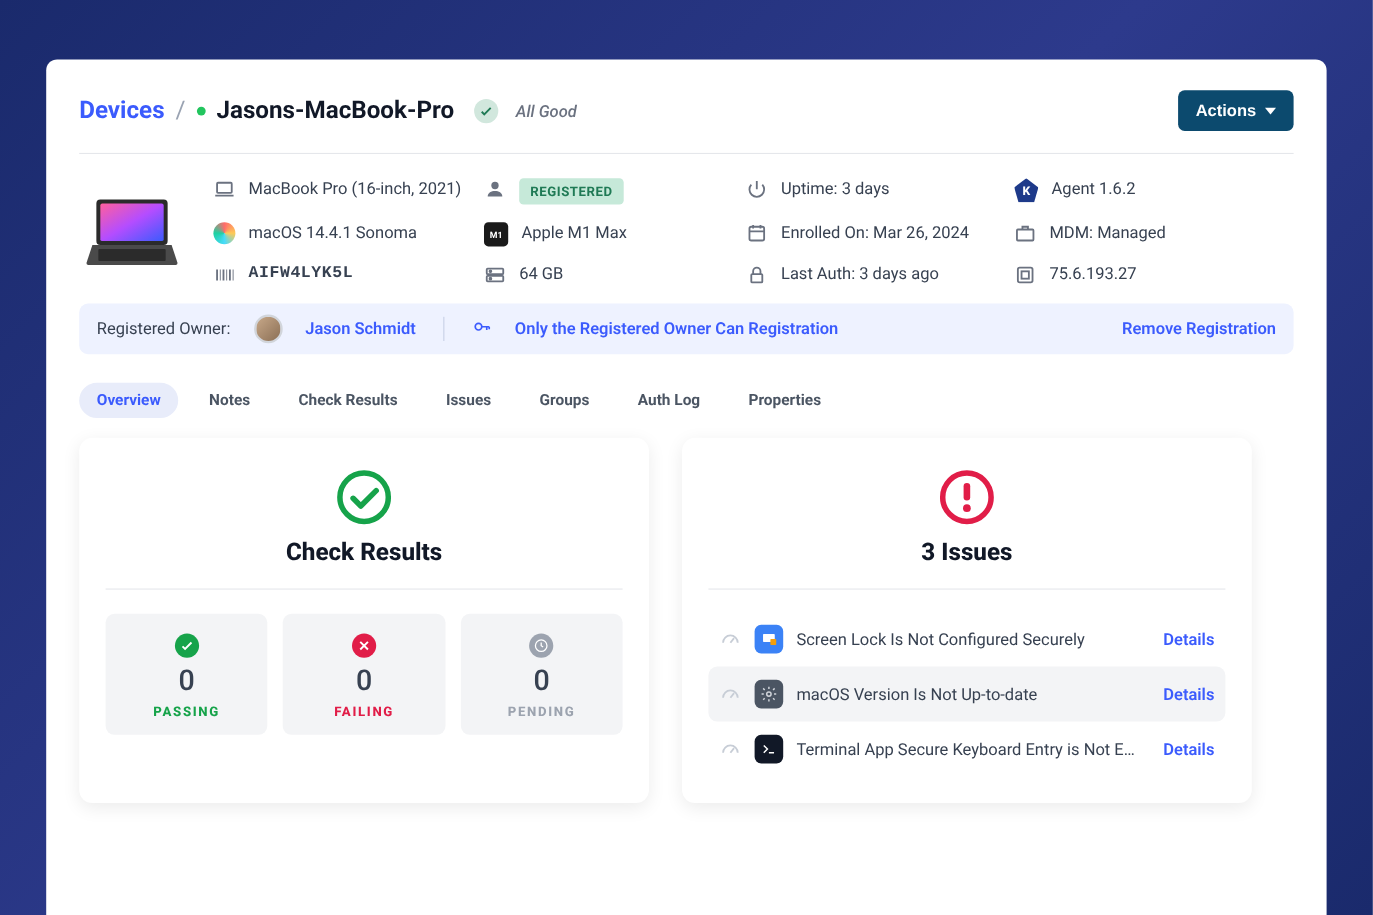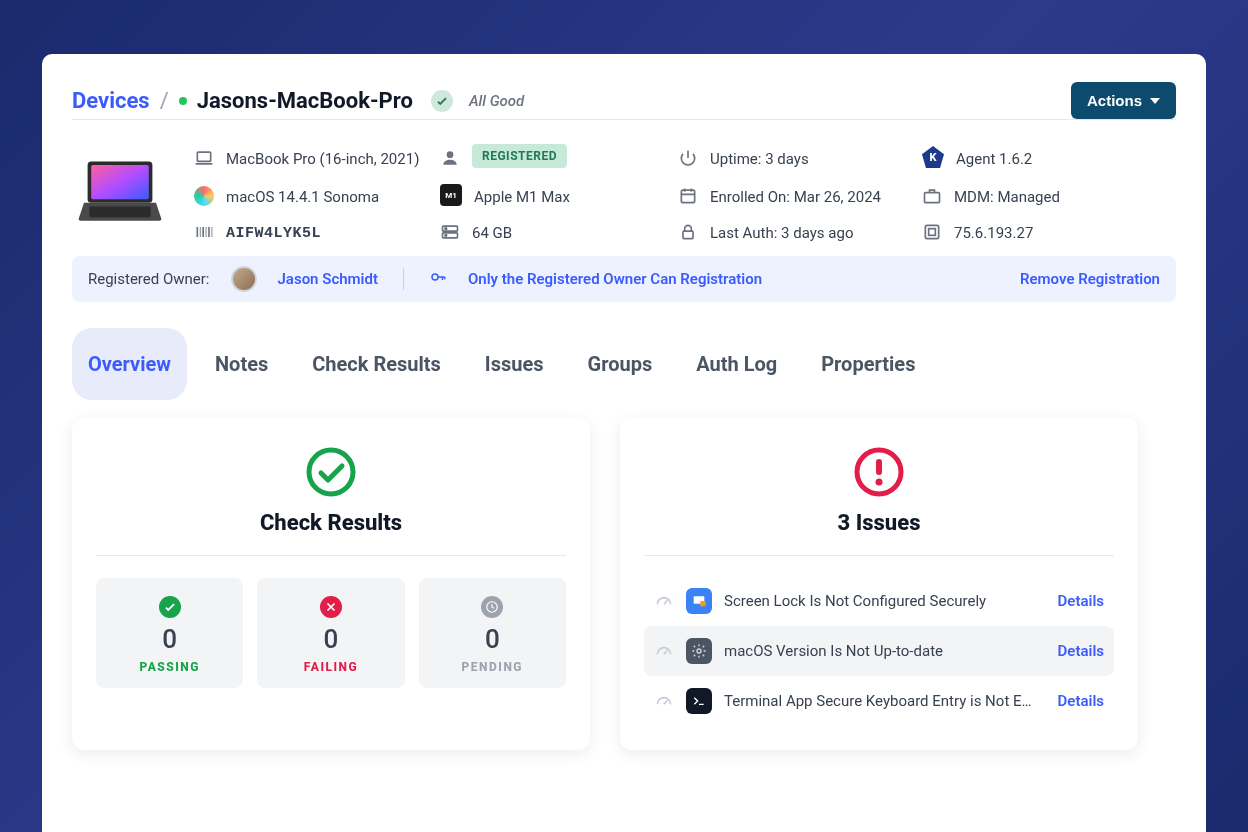--- a/index.html
+++ b/index.html
@@ -15,20 +15,21 @@
   margin: 54px 42px 0 42px;
   border-radius: 10px 10px 0 0;
   padding: 28px 30px 0 30px;
   height: 778px;
   overflow: hidden;
 }
 .header-row {
   display: flex;
   align-items: center;
   justify-content: space-between;
+  padding-bottom: 20px;
   border-bottom: 1px solid #e5e7eb;
 }
 .breadcrumb { display: flex; align-items: center; gap: 10px; font-size: 22px; font-weight: 700; }
 .breadcrumb .root { color: #3b5bfd; }
 .breadcrumb .slash { color: #9aa3b2; font-weight: 400; }
 .breadcrumb .dot { width: 8px; height: 8px; border-radius: 50%; background: #22c55e; display: inline-block; }
 .breadcrumb .current { color: #111827; }
 .status-chip { display: flex; align-items: center; gap: 16px; margin-left: 8px; }
 .status-chip .check { width: 22px; height: 22px; border-radius: 50%; background: #d1e7dd; display: flex; align-items: center; justify-content: center; }
 .status-chip .check svg { width: 14px; height: 14px; }
@@ -39,39 +40,39 @@
   cursor: pointer;
 }
 .actions-btn .caret { width: 0; height: 0; border-left: 5px solid transparent; border-right: 5px solid transparent; border-top: 6px solid #fff; }
 .summary { display: flex; gap: 26px; padding: 22px 0 14px 0; }
 .device-img {
   width: 96px; height: 100px; border-radius: 6px;
   display: flex; align-items: center; justify-content: center;
 }
 .device-img svg { width: 90px; height: 76px; }
 .meta-grid { flex: 1; display: grid; grid-template-columns: 238px 230px 236px 200px; row-gap: 14px; column-gap: 8px; }
-.meta { display: flex; align-items: flex-end; gap: 12px; color: #374151; font-size: 15px; }
+.meta { display: flex; align-items: flex-start; gap: 12px; color: #374151; font-size: 15px; }
 .meta .icon { width: 20px; height: 20px; flex-shrink: 0; display: flex; align-items: center; justify-content: center; color: #6b7280; }
 .meta .icon svg { width: 20px; height: 20px; }
 .badge-registered { background: #c6e9d9; color: #1f7a55; font-weight: 700; font-size: 12px; letter-spacing: 0.5px; padding: 5px 10px; border-radius: 4px; }
 .serial { font-family: "Courier New", monospace; font-weight: 700; letter-spacing: 0.5px; }
 .owner-bar {
   background: #eef2ff; border-radius: 8px; padding: 10px 16px;
   display: flex; align-items: center; gap: 21px; font-size: 15px;
 }
 .owner-bar .label { color: #374151; }
 .owner-bar .avatar { width: 26px; height: 26px; border-radius: 50%; background: linear-gradient(135deg,#c7a889,#8b6f55); border: 2px solid #d1d5db; }
 .owner-bar .name { color: #3b5bfd; font-weight: 600; }
 .owner-bar .sep { width: 1px; height: 22px; background: #c7d0e6; margin: 0 4px; }
 .owner-bar .key-icon { color: #3b5bfd; }
 .owner-bar .policy { color: #3b5bfd; font-weight: 600; }
 .owner-bar .spacer { flex: 1; }
 .owner-bar .remove { color: #3b5bfd; font-weight: 600; cursor: pointer; }
 .tabs { display: flex; gap: 12px; padding: 26px 0 18px 0; }
-.tab { color: #4b5563; font-weight: 700; font-size: 20px; padding: 24px 16px; border-radius: 20px; cursor: pointer; }
+.tab { color: #4b5563; font-weight: 700; font-size: 14px; padding: 8px 16px; border-radius: 20px; cursor: pointer; }
 .tab.active { background: #e8ecfa; color: #3b5bfd; }
 .cards { display: flex; gap: 30px; }
 .card { background: #fff; border-radius: 12px; box-shadow: 0 4px 16px rgba(0,0,0,0.08); padding: 28px 24px 24px; }
 .card.left { width: 518px; }
 .card.right { width: 518px; }
 .card-head { display: flex; flex-direction: column; align-items: center; gap: 12px; padding-bottom: 20px; border-bottom: 1px solid #e5e7eb; }
 .big-icon { width: 52px; height: 52px; }
 .card-title { font-size: 22px; font-weight: 800; color: #111827; }
 .stat-row { display: flex; gap: 14px; margin-top: 22px; }
 .stat { flex: 1; background: #f3f4f6; border-radius: 8px; padding: 18px 10px 14px; display: flex; flex-direction: column; align-items: center; gap: 6px; }

